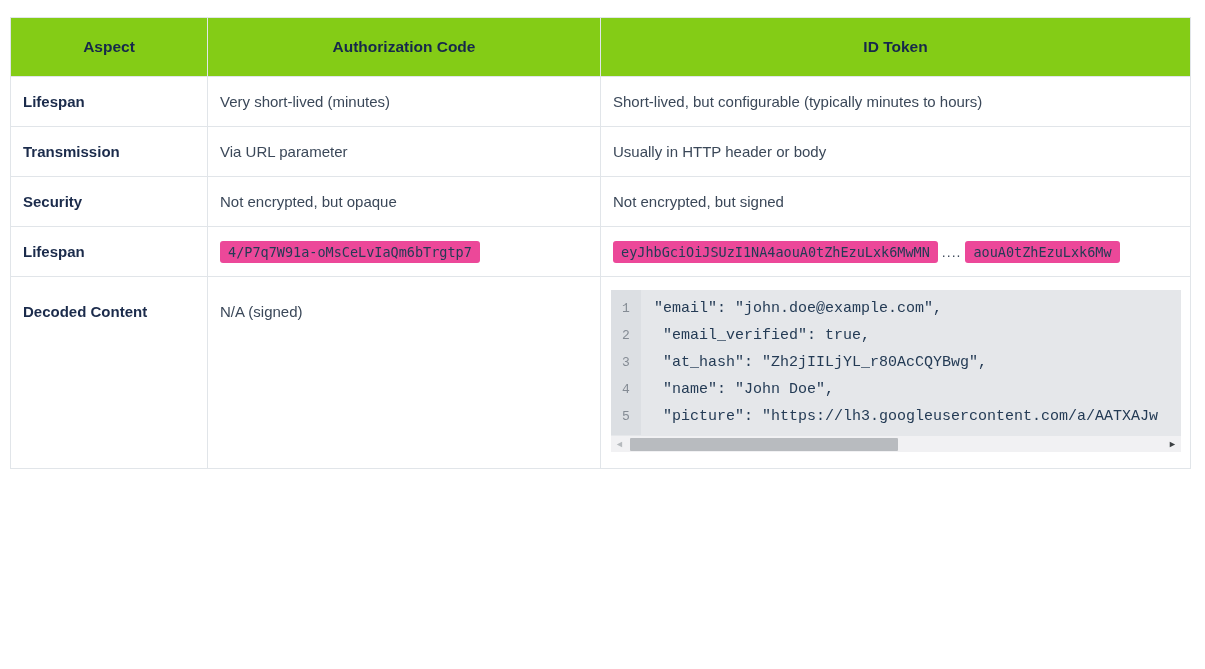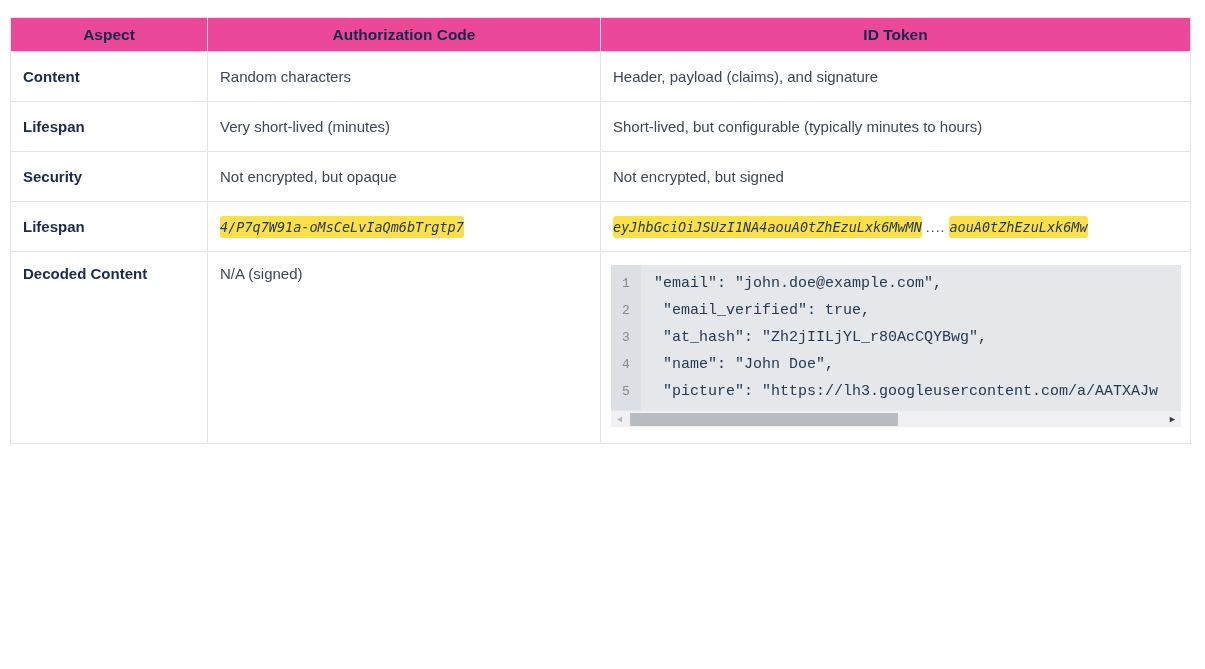--- a/index.html
+++ b/index.html
@@ -7,32 +7,32 @@
     font-family: "Liberation Sans", sans-serif; }
 
   table.cmp { border-collapse: collapse; table-layout: fixed;
     width: 1180px; margin: 17px 0 0 10px; background: #fff;
     border: 1px solid #d6dade; }
   col.c-aspect { width: 197px; }
   col.c-auth   { width: 393px; }
   col.c-idtok  { width: 590px; }
 
   th, td { border: 1px solid #e1e5e9; }
-  th { background: #ec4899; height: 34px; text-align: center; vertical-align: middle;
+  th { background: #84cc16; height: 59px; text-align: center; vertical-align: middle;
     font-size: 15.5px; font-weight: 700; color: #16284b; }
   td { height: 50px; vertical-align: middle; padding: 6px 12px;
     font-size: 15px; color: #3b4859; }
   td.aspect { font-weight: 700; color: #1b2b4b; }
 
-  tr.tall td { height: 192px; vertical-align: top; padding-top: 13px; }
+  tr.tall td { height: 192px; vertical-align: top; padding-top: 26px; }
   tr.tall td.codecell { padding: 13px 10px 7px 10px; }
 
-  .chip { display: inline-block; background: #fde047; border-radius: 3px;
-    padding: 3px 0; font-family: "DejaVu Sans Mono", monospace;
-    font-size: 13.5px; color: #243b55; white-space: nowrap; font-style: italic; }
+  .chip { display: inline-block; background: #ec4899; border-radius: 3px;
+    padding: 3px 8px; font-family: "DejaVu Sans Mono", monospace;
+    font-size: 13.5px; color: #243b55; white-space: nowrap; }
   .chip-sep { display: inline-block; margin: 0 4px; color: #3b4859;
     font-size: 14px; letter-spacing: 1px; }
 
   .codeblock { width: 570px; background: #e5e7ea; }
   .code-body { display: flex; }
   .gutter { width: 30px; background: #dcdfe3; padding: 5px 0; flex: none; }
   .ln { height: 27px; line-height: 27px; text-align: center;
     font-family: "Liberation Mono", monospace; font-size: 13px; color: #848b94; }
   .code-lines { flex: 1; overflow: hidden; padding: 5px 0 5px 13px; }
   .cl { height: 27px; line-height: 27px; white-space: pre;
@@ -59,28 +59,28 @@
     </colgroup>
   <thead>
     <tr>
       <th>Aspect</th>
       <th>Authorization Code</th>
       <th>ID Token</th>
     </tr>
   </thead>
   <tbody>
     <tr>
-      <td class="aspect">Content</td>
-      <td>Random characters</td>
-      <td>Header, payload (claims), and signature</td>
-    </tr>
-    <tr>
       <td class="aspect">Lifespan</td>
       <td>Very short-lived (minutes)</td>
       <td>Short-lived, but configurable (typically minutes to hours)</td>
+    </tr>
+    <tr>
+      <td class="aspect">Transmission</td>
+      <td>Via URL parameter</td>
+      <td>Usually in HTTP header or body</td>
     </tr>
     <tr>
       <td class="aspect">Security</td>
       <td>Not encrypted, but opaque</td>
       <td>Not encrypted, but signed</td>
     </tr>
     <tr>
       <td class="aspect">Lifespan</td>
       <td>
         <span class="chip">4/P7q7W91a-oMsCeLvIaQm6bTrgtp7</span>

